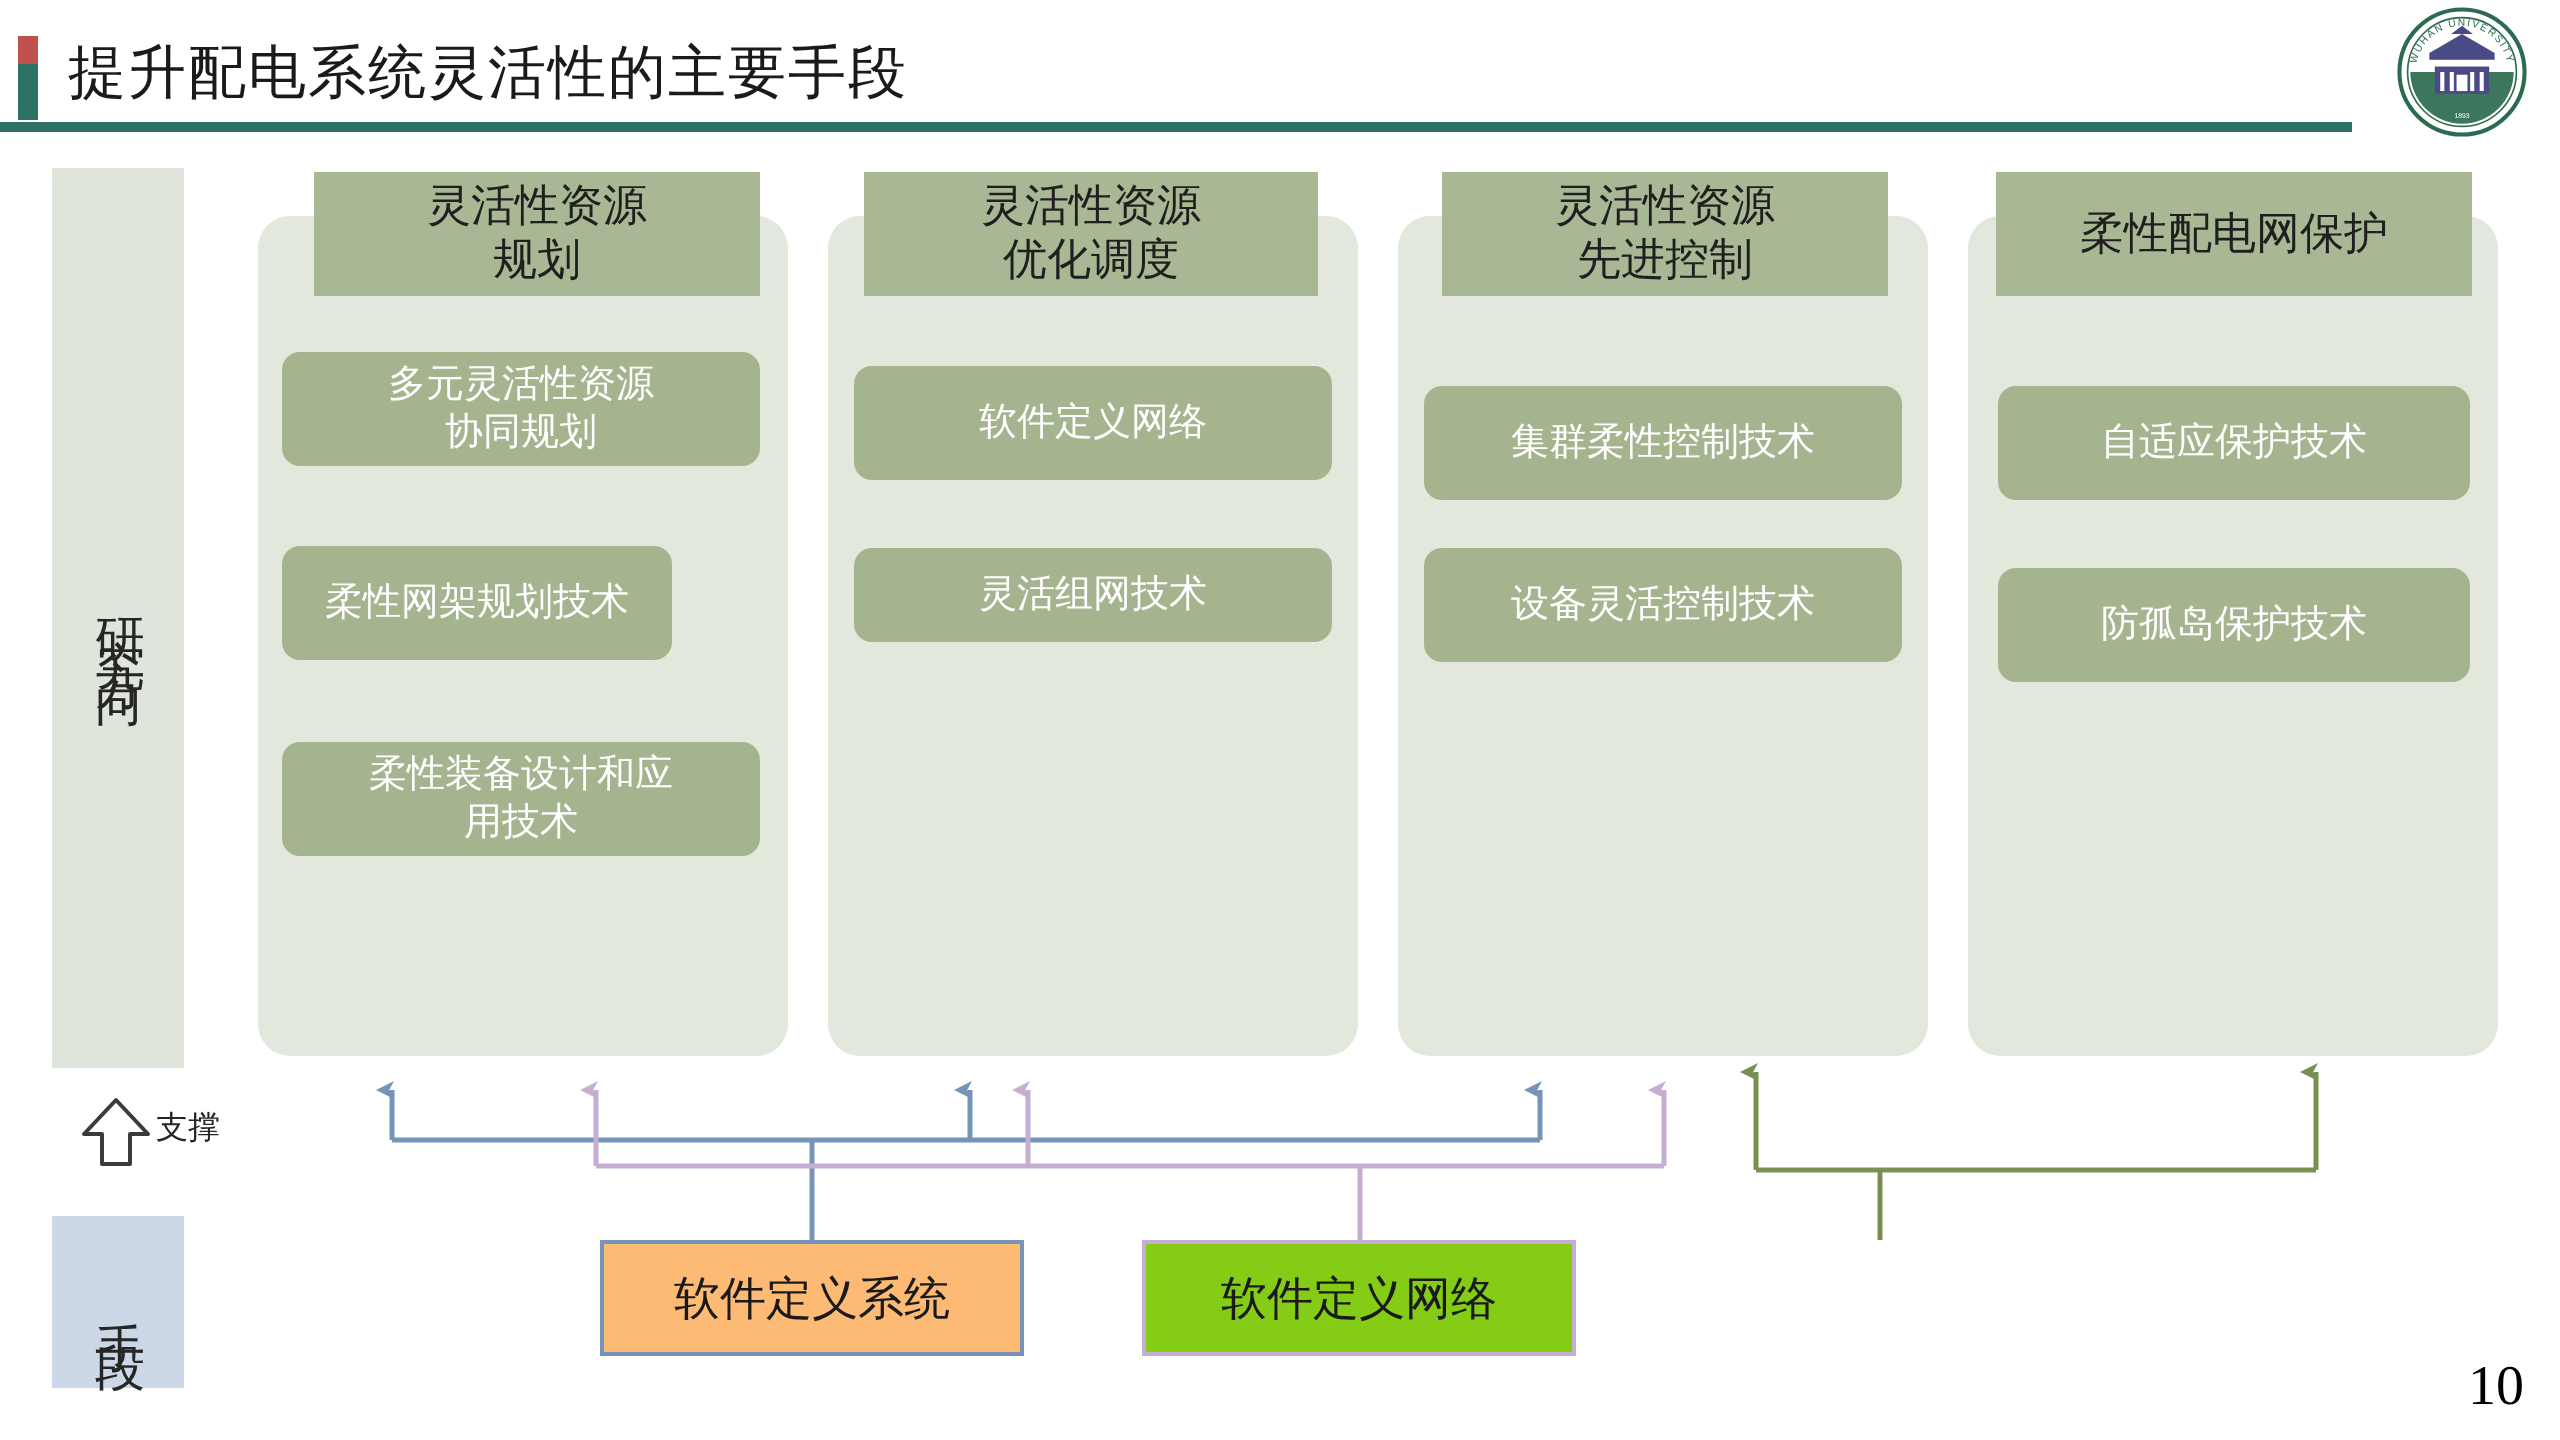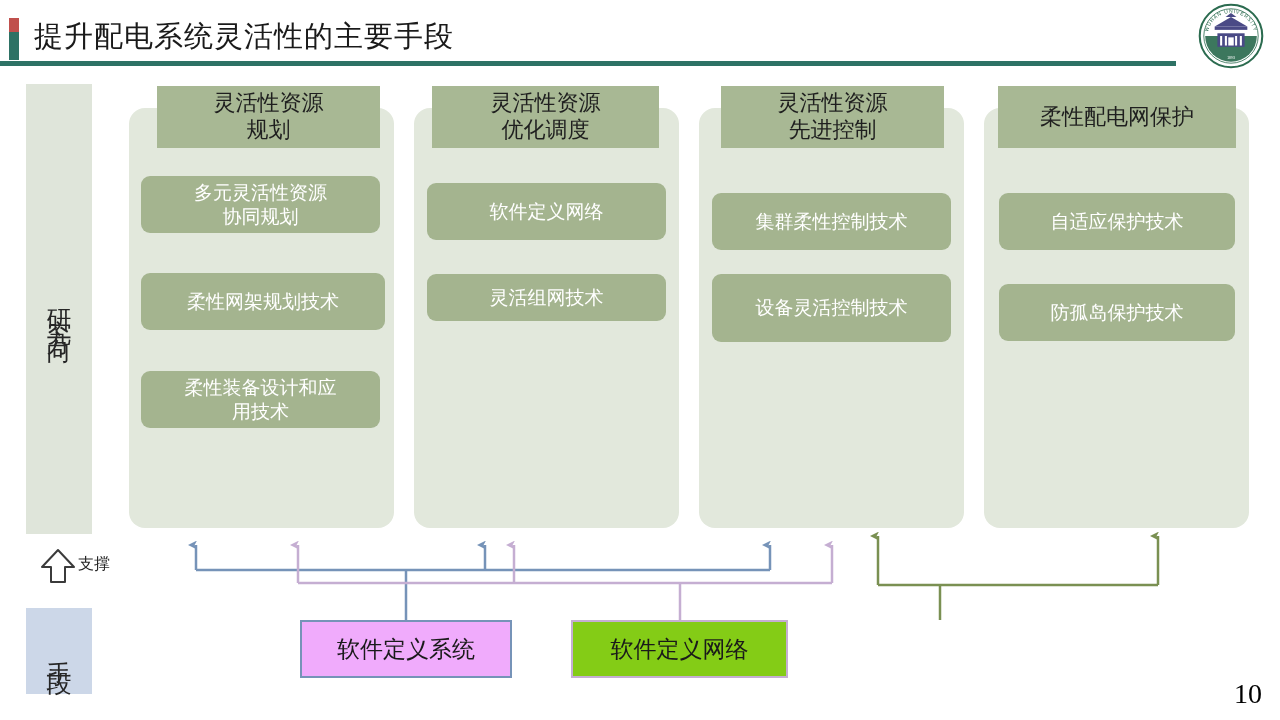--- a/index.html
+++ b/index.html
@@ -64,21 +64,21 @@
     display:flex;align-items:center;justify-content:center;text-align:center;
     font-size:19px;line-height:1.25;color:#ffffff;
     padding:0 8px;box-sizing:border-box;
   }
 
   
   .bottom-box{
     position:absolute;height:58px;
     display:flex;align-items:center;justify-content:center;
     font-size:23px;color:#1a1a1a;
-    background:#f0abfc;box-sizing:border-box;
+    background:#fdba74;box-sizing:border-box;
   }
   .bb-blue{border:2px solid #7693b8;}
   .bb-purple{border:2px solid #c5aed2;}
   .bb-green{border:2px solid #7a9052;}
 
   
   .connectors{position:absolute;left:0;top:0;width:1280px;height:720px;pointer-events:none;}
 
   
   .page-number{
@@ -136,21 +136,21 @@
   <div class="col-panel" style="left:129px;top:108px;width:265px;height:420px;"></div>
   <div class="col-head" style="left:157px;top:86px;width:223px;height:62px;">
     <span>
       <span>灵活性资源</span><br>
       <span>规划</span>
     </span>
   </div>
   <div class="col-item" style="left:141px;top:176px;width:239px;height:57px;">
     <span>多元灵活性资源<br>协同规划</span>
   </div>
-  <div class="col-item" style="left:141px;top:273px;width:244px;height:57px;">
+  <div class="col-item" style="left:141px;top:273px;width:195px;height:57px;">
     <span>柔性网架规划技术</span>
   </div>
   <div class="col-item" style="left:141px;top:371px;width:239px;height:57px;">
     <span>柔性装备设计和应<br>用技术</span>
   </div>
 
   <div class="col-panel" style="left:414px;top:108px;width:265px;height:420px;"></div>
   <div class="col-head" style="left:432px;top:86px;width:227px;height:62px;">
     <span>
       <span>灵活性资源</span><br>
@@ -167,21 +167,21 @@
   <div class="col-panel" style="left:699px;top:108px;width:265px;height:420px;"></div>
   <div class="col-head" style="left:721px;top:86px;width:223px;height:62px;">
     <span>
       <span>灵活性资源</span><br>
       <span>先进控制</span>
     </span>
   </div>
   <div class="col-item" style="left:712px;top:193px;width:239px;height:57px;align-items:center;">
     <span>集群柔性控制技术</span>
   </div>
-  <div class="col-item" style="left:712px;top:274px;width:239px;height:68px;">
+  <div class="col-item" style="left:712px;top:274px;width:239px;height:57px;">
     <span>设备灵活控制技术</span>
   </div>
 
   <div class="col-panel" style="left:984px;top:108px;width:265px;height:420px;"></div>
   <div class="col-head" style="left:998px;top:86px;width:238px;height:62px;">
     <span>柔性配电网保护</span>
   </div>
   <div class="col-item" style="left:999px;top:193px;width:236px;height:57px;">
     <span>自适应保护技术</span>
   </div>

